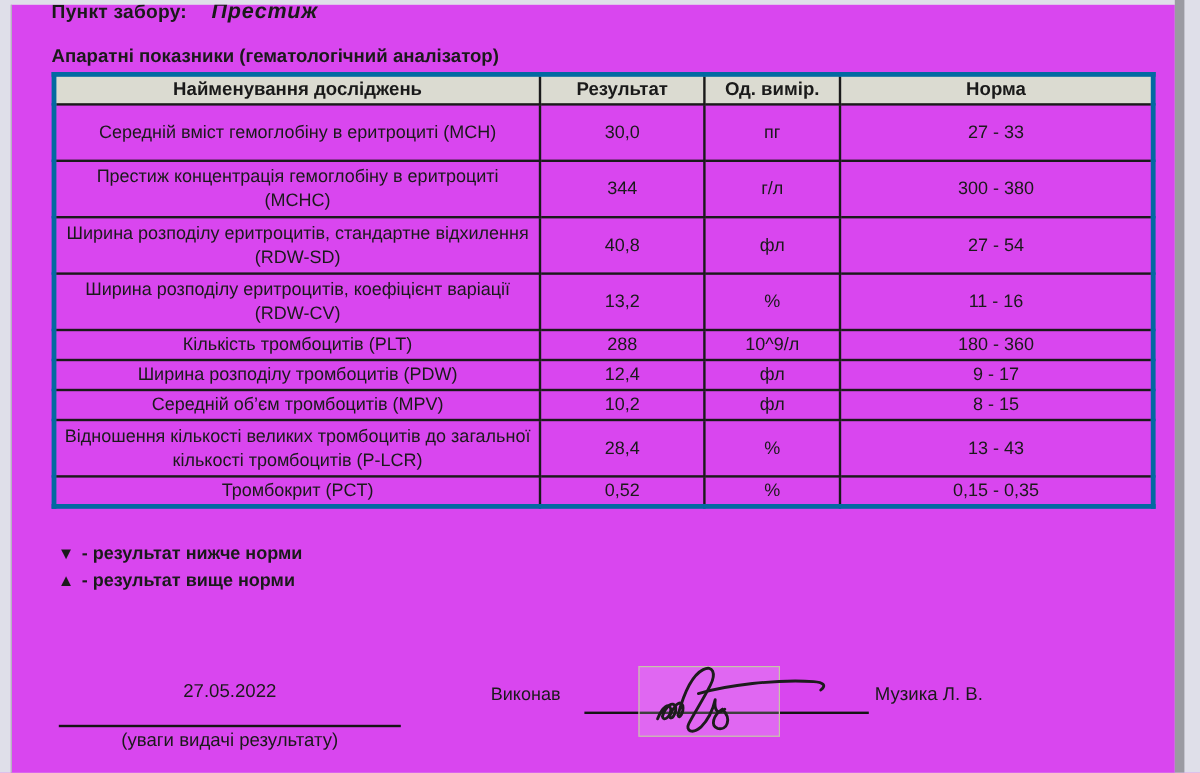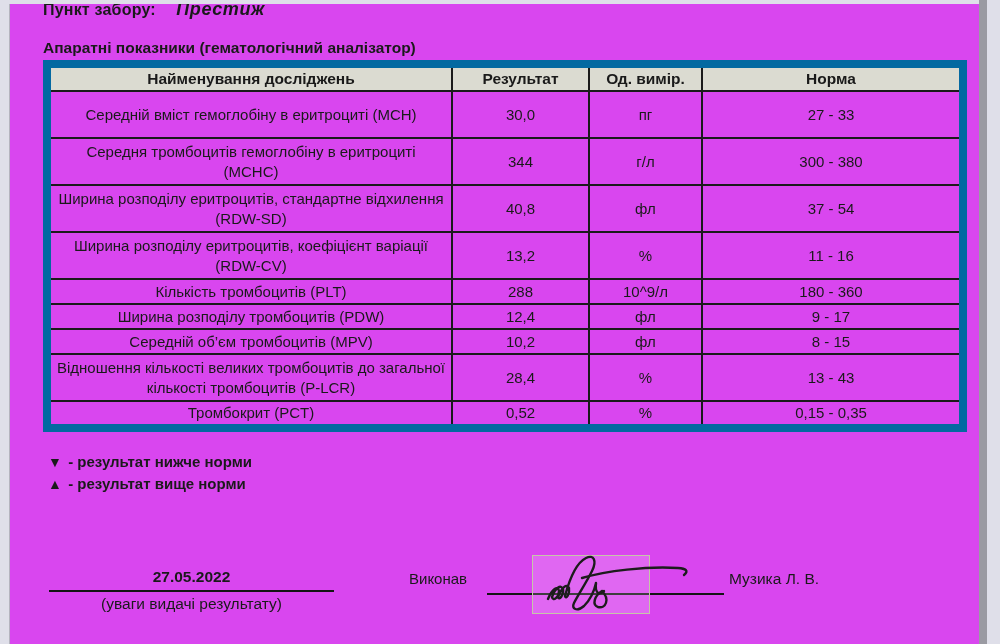--- a/index.html
+++ b/index.html
@@ -22,39 +22,39 @@
     background:#9a9aa2;
   }
   
   .top-line { position:absolute; left:33px; top:-5px; font-size:16px; white-space:nowrap; }
   .top-line .label { font-weight:bold; letter-spacing:0.2px; font-weight:600; }
   .top-line .value { font-weight:bold; font-style:italic; font-size:18px; margin-left:16px; letter-spacing:0.6px; }
   .section-title { position:absolute; left:33px; top:35px; font-size:15.5px; font-weight:bold; }
 
   
   .table-wrap { position:absolute; left:33px; top:56px; }
-  table { border-collapse:collapse; table-layout:fixed; width:916px; border:8px solid #0369a1; }
+  table { border-collapse:collapse; table-layout:fixed; width:916px; border:4px solid #0369a1; }
   th, td {
     border:2px solid #1a1a1a;
     text-align:center; vertical-align:middle;
     font-size:15px; line-height:1.3; padding:1px 6px;
   }
   th { background:#dbdbd1; font-weight:bold; height:25px; font-size:15.5px; }
   tr.tall { height:47px; }
   tr.short { height:25px; }
 
   
   .legend { position:absolute; left:36px; top:449px; font-weight:bold; font-size:15px; }
   .legend-item { margin-bottom:5px; white-space:nowrap; }
   .legend-item .sym { display:inline-block; width:18px; text-align:center; font-size:14px; }
   .legend-item .sym.bang { font-size:15px; }
 
   
   .date-block { position:absolute; left:39px; top:564px; width:285px; text-align:center; font-size:15.5px; }
-  .date-value { display:block; padding-bottom:4px; border-bottom:2px solid #141414;font-weight:bold; }
+  .date-value { display:block; padding-bottom:18px; border-bottom:2px solid #141414; }
   .date-caption { display:block; padding-top:3px; }
   .executor-label { position:absolute; left:399px; top:566px; font-size:15px; }
   .sig-line { position:absolute; left:477px; top:589px; width:237px; border-top:2px solid #141414; }
   .sig-box { position:absolute; left:522px; top:551px; width:118px; height:59px; border:1px solid #c6c6a8; background:rgba(255,255,255,0.18); }
   .sig-svg { position:absolute; left:516px; top:543px; }
   .executor-name { position:absolute; left:719px; top:566px; font-size:15.5px; }
 </style>
 </head>
 <body>
 
@@ -84,30 +84,30 @@
         </tr>
       </thead>
       <tbody>
           <tr class="tall">
       <td>Середній вміст гемоглобіну в еритроциті (MCH)</td>
       <td>30,0</td>
       <td>пг</td>
       <td>27 - 33</td>
     </tr>
           <tr class="tall">
-      <td>Середня тромбоцитів гемоглобіну в еритроциті (MCHC)</td>
+      <td>Престиж концентрація гемоглобіну в еритроциті (MCHC)</td>
       <td>344</td>
       <td>г/л</td>
       <td>300 - 380</td>
     </tr>
           <tr class="tall">
       <td>Ширина розподілу еритроцитів, стандартне відхилення (RDW-SD)</td>
       <td>40,8</td>
       <td>фл</td>
-      <td>37 - 54</td>
+      <td>27 - 54</td>
     </tr>
           <tr class="tall">
       <td>Ширина розподілу еритроцитів, коефіцієнт варіації (RDW-CV)</td>
       <td>13,2</td>
       <td>%</td>
       <td>11 - 16</td>
     </tr>
           <tr class="short">
       <td>Кількість тромбоцитів (PLT)</td>
       <td>288</td>

